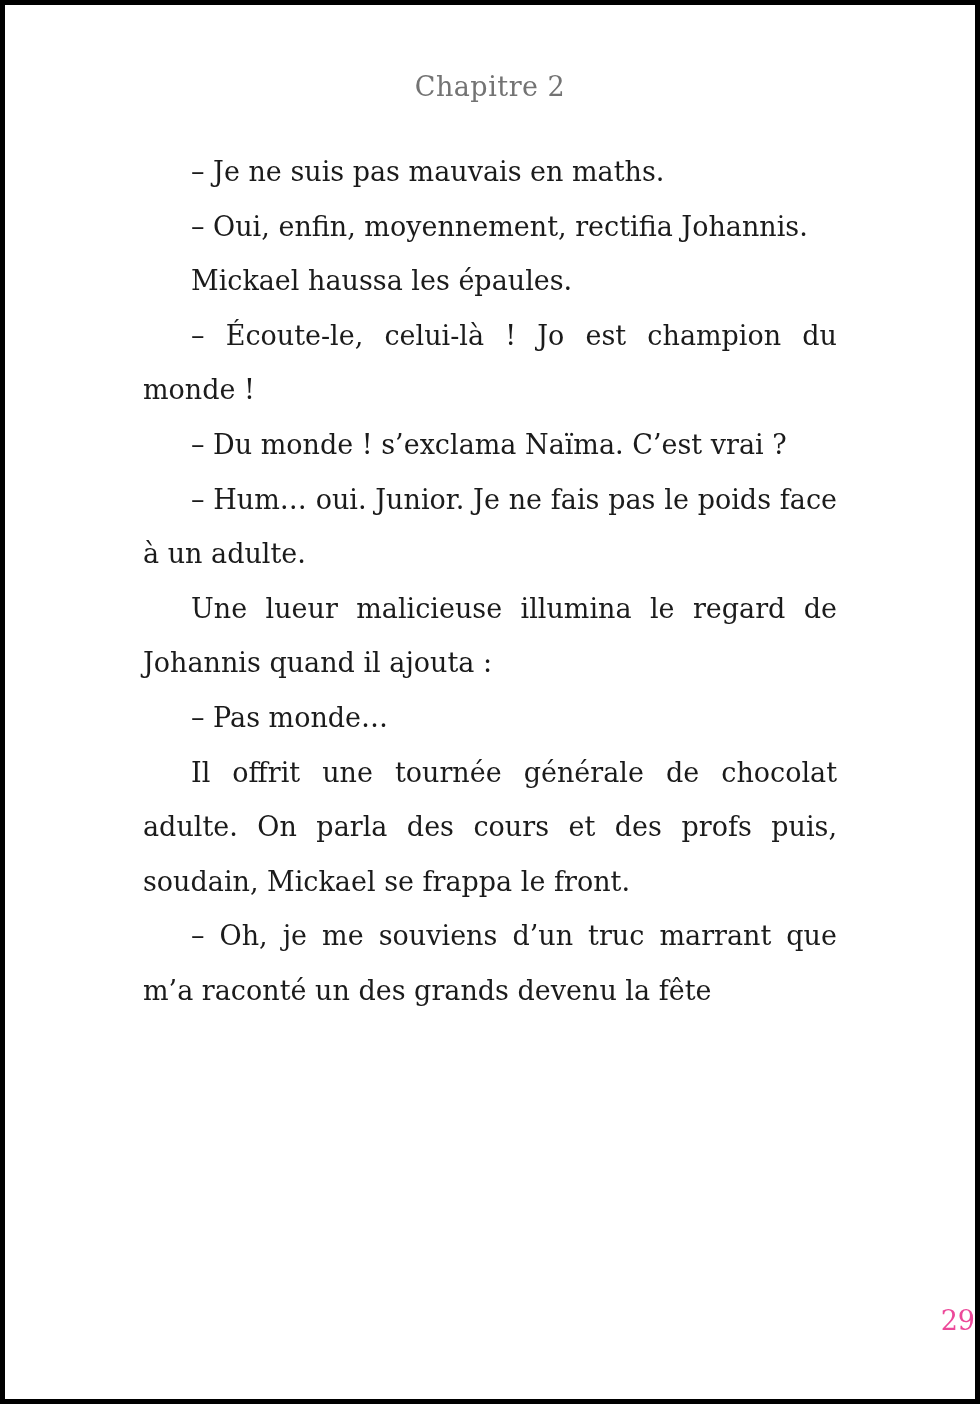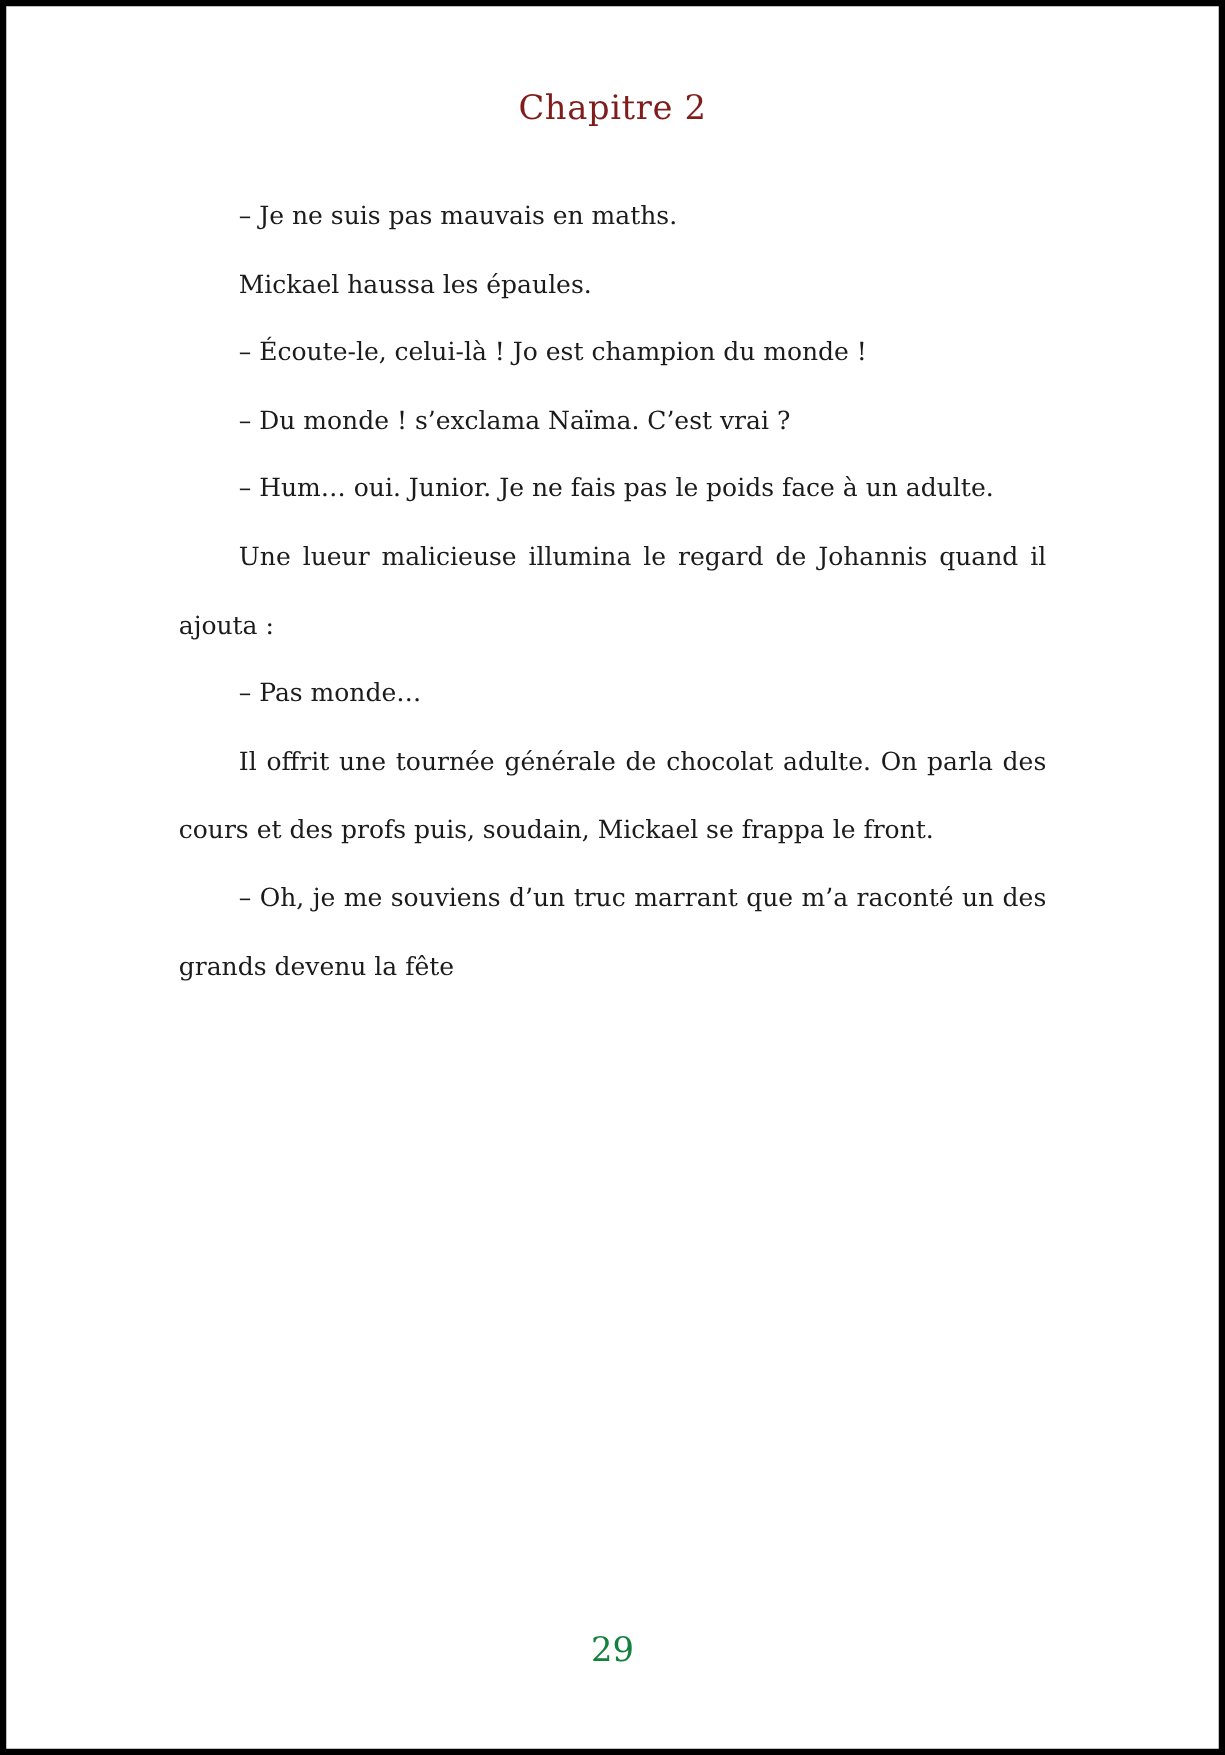--- a/index.html
+++ b/index.html
@@ -20,54 +20,55 @@
   }
   .chapter-header {
     position: absolute;
     top: 66px;
     left: 0;
     width: 100%;
     text-align: center;
     font-size: 27px;
     font-weight: normal;
     letter-spacing: 0.5px;
-    color: #7f1d1d;
+    color: #737373;
   }
   .body-text {
     position: absolute;
     top: 140px;
     left: 138px;
     width: 694px;
-    font-size: 20px;
+    font-size: 27px;
     line-height: 54.6px;
     text-align: justify;
   }
   .body-text p {
     margin: 0;
     padding: 0;
     text-indent: 48px;
   }
   .page-number {
     position: absolute;
     top: 1300px;
     left: 0;
     width: 100%;
-    text-align: center;
+    text-align: right;
     font-size: 27px;
-    color: #15803d;
+    color: #ec4899;
   }
 </style>
 </head>
 <body>
 
 <div class="page">
   <div class="chapter-header">Chapitre 2</div>
 
   <div class="body-text">
       <p>– Je ne suis pas mauvais en maths.</p>
+      <p>– Oui, enfin, moyennement, rectifia Johannis.</p>
       <p>Mickael haussa les épaules.</p>
       <p>– Écoute-le, celui-là&nbsp;! Jo est champion du monde&nbsp;!</p>
       <p>– Du monde&nbsp;! s’exclama Naïma. C’est vrai&nbsp;?</p>
       <p>– Hum… oui. Junior. Je ne fais pas le poids face à un adulte.</p>
       <p>Une lueur malicieuse illumina le regard de Johannis quand il ajouta&nbsp;:</p>
       <p>– Pas monde…</p>
       <p>Il offrit une tournée générale de chocolat adulte. On parla des cours et des profs puis, soudain, Mickael se frappa le front.</p>
       <p>– Oh, je me souviens d’un truc marrant que m’a raconté un des grands devenu la fête</p>
     </div>
 

